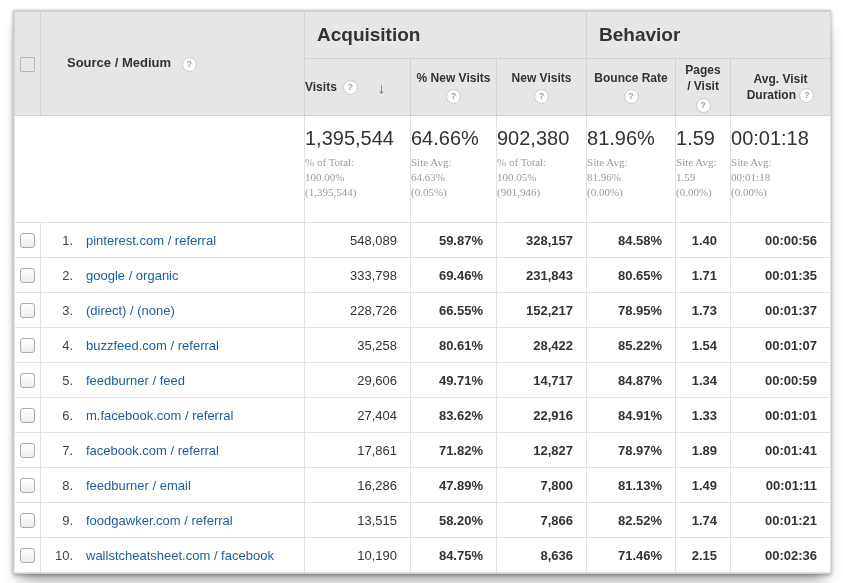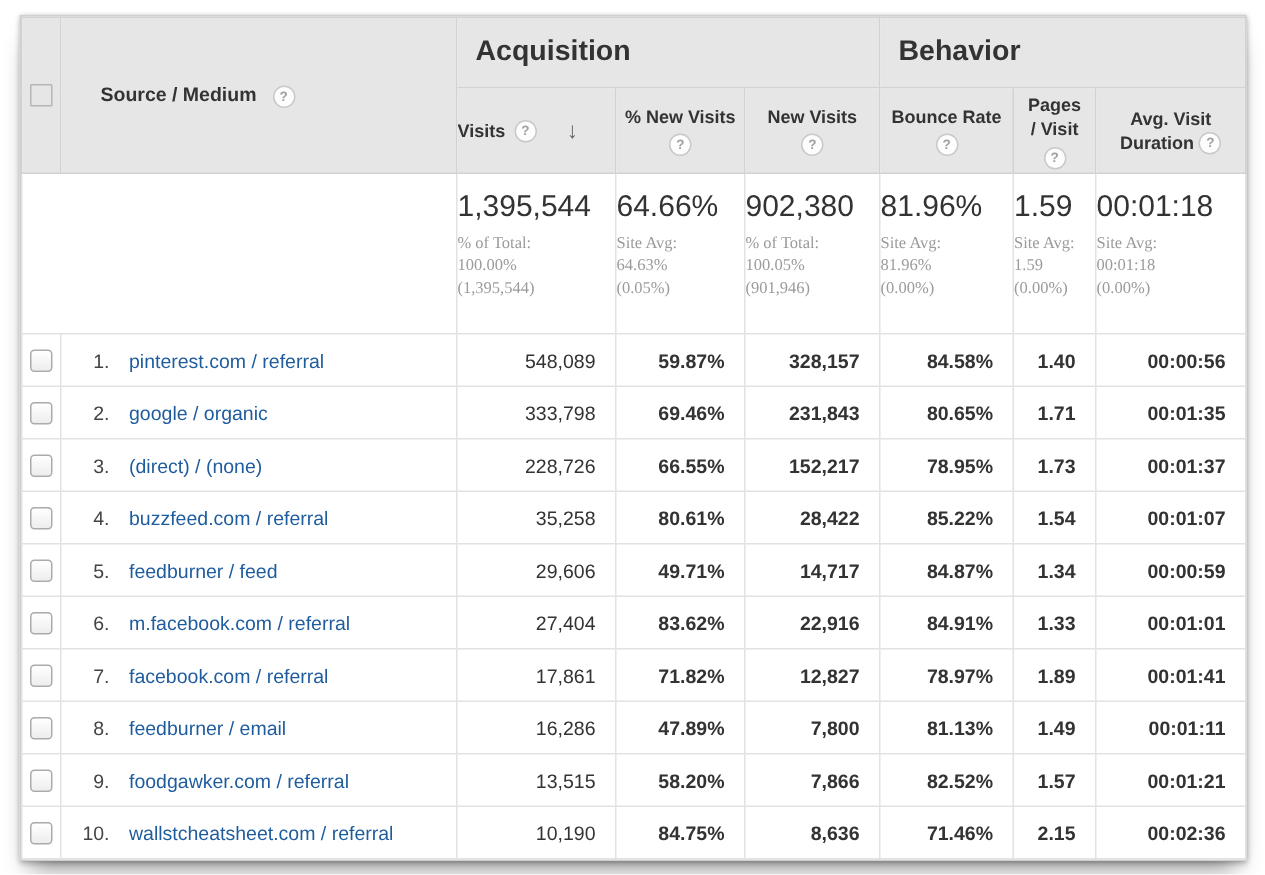--- a/index.html
+++ b/index.html
@@ -259,27 +259,27 @@
         </tr>
         <tr class="drow">
           <td class="cb-c"><span class="cbx"></span></td>
           <td class="src-c">
             <span class="rnum">9.</span><a class="slink">foodgawker.com / referral</a>
           </td>
           <td class="num bold">13,515</td>
           <td class="num">58.20%</td>
           <td class="num">7,866</td>
           <td class="num">82.52%</td>
-          <td class="num">1.57</td>
+          <td class="num">1.74</td>
           <td class="num">00:01:21</td>
         </tr>
         <tr class="drow">
           <td class="cb-c"><span class="cbx"></span></td>
           <td class="src-c">
-            <span class="rnum">10.</span><a class="slink">wallstcheatsheet.com / referral</a>
+            <span class="rnum">10.</span><a class="slink">wallstcheatsheet.com / facebook</a>
           </td>
           <td class="num bold">10,190</td>
           <td class="num">84.75%</td>
           <td class="num">8,636</td>
           <td class="num">71.46%</td>
           <td class="num">2.15</td>
           <td class="num">00:02:36</td>
         </tr>
       </tbody>
     </table>

